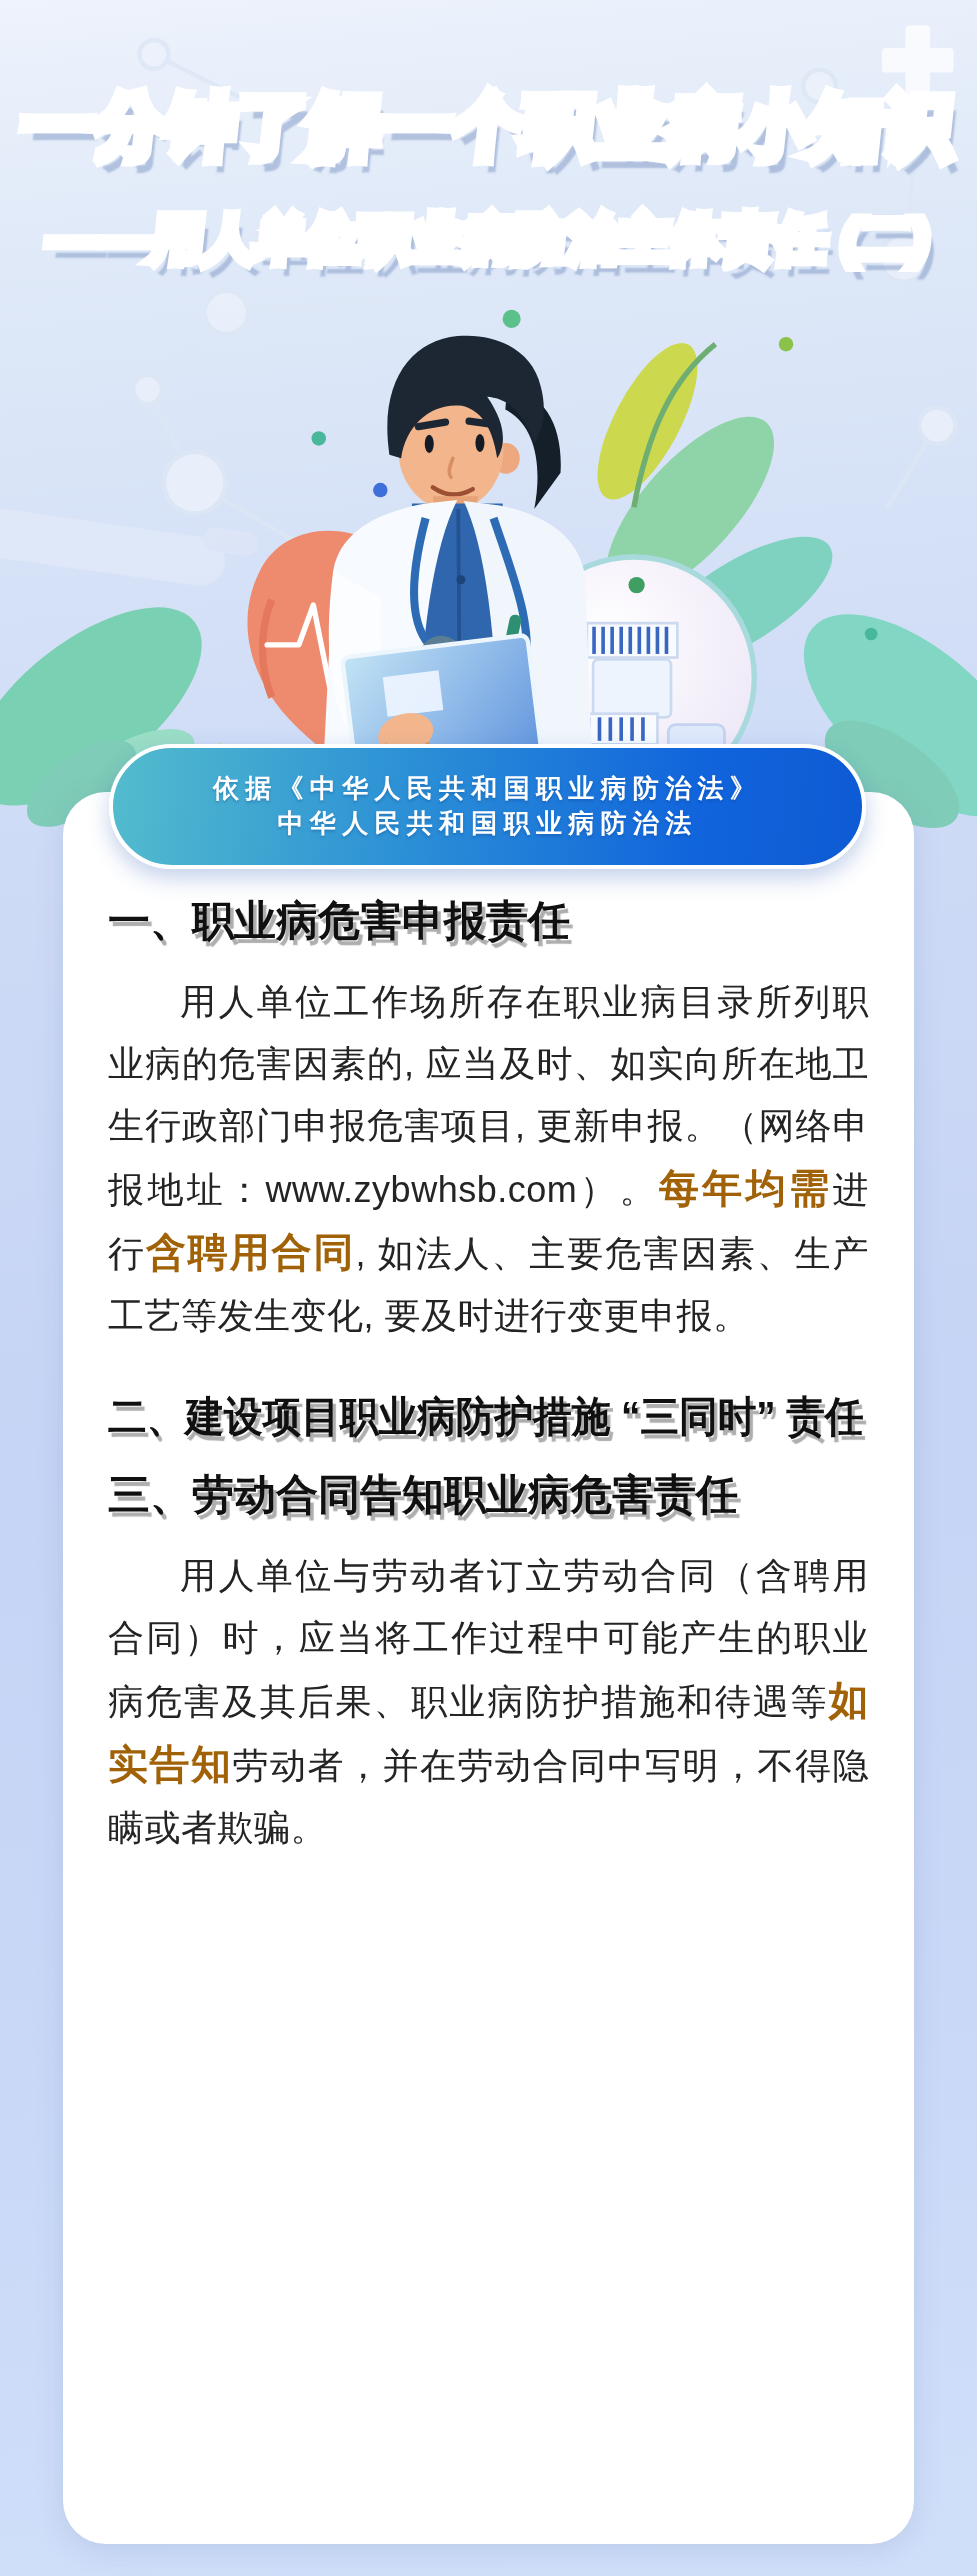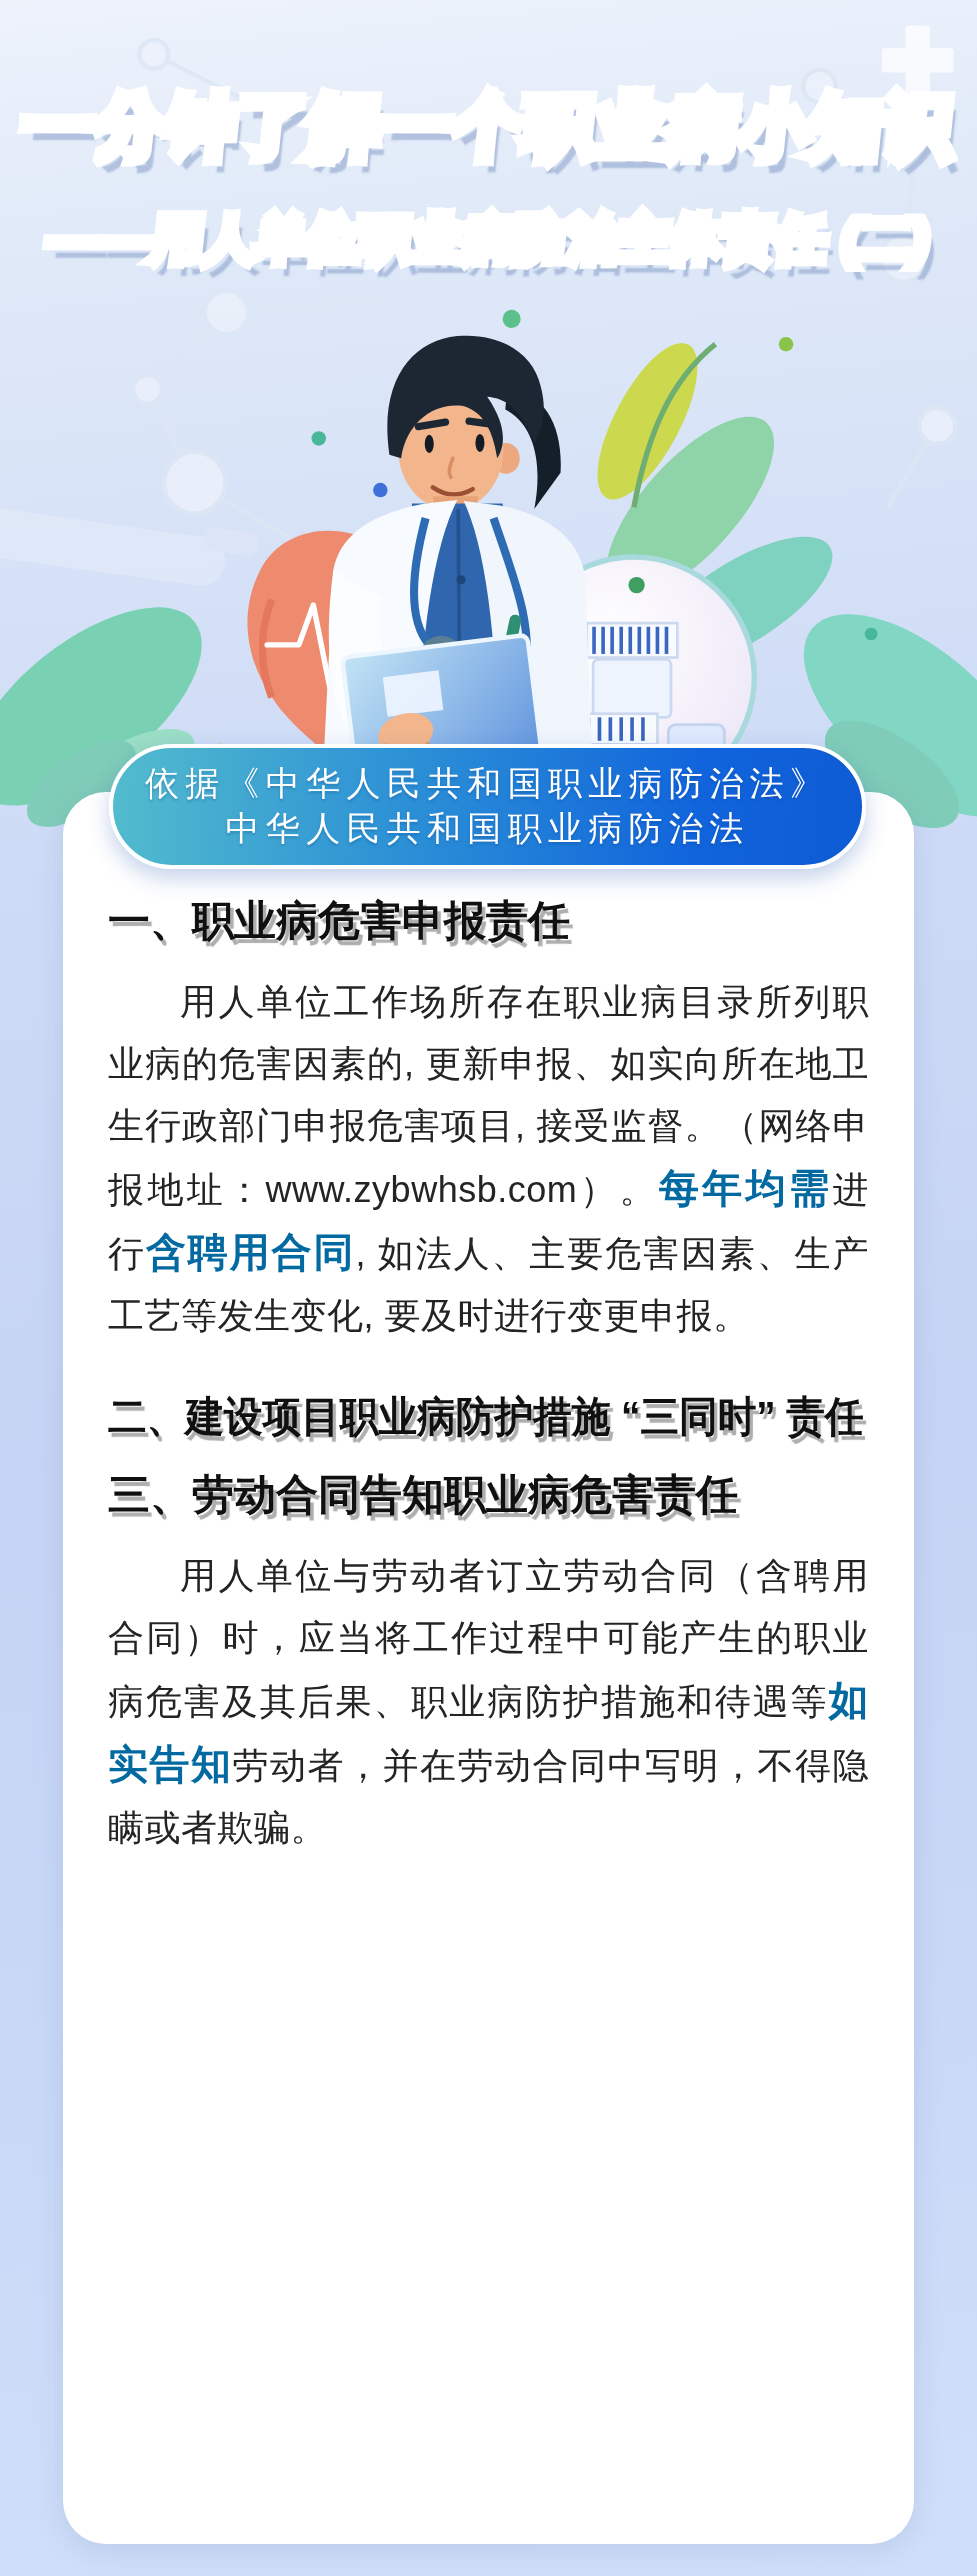--- a/index.html
+++ b/index.html
@@ -43,21 +43,21 @@
   .banner{
     position:absolute;left:109px;top:744px;width:757px;height:125px;
     box-sizing:border-box;border-radius:65px;
     background:linear-gradient(95deg,#53bccd 0%,#2b8fd6 40%,#1164dc 78%,#0e5bd4 100%);
     border:4.5px solid #ffffff;
     box-shadow:0 9px 22px rgba(40,90,180,.28);
     z-index:4;
     display:flex;flex-direction:column;justify-content:center;align-items:center;gap:3.6px;
   }
   .banner-line{
-    color:#ffffff;font-weight:400;font-size:34px;letter-spacing:6.3px;
+    color:#ffffff;font-weight:700;font-size:26px;letter-spacing:6.3px;
     line-height:1.22;white-space:nowrap;
     text-shadow:0 1.8px 2.7px rgba(10,60,130,.3);
   }
 
   
   .card{
     position:absolute;left:63px;top:792px;width:851px;height:1752px;
     box-sizing:border-box;background:#ffffff;border-radius:43px;
     box-shadow:0 5.4px 27px rgba(90,120,180,.18);
     padding:101px 45px 0;z-index:3;
@@ -65,21 +65,21 @@
   .sec-heading{
     margin:0 0 22px;font-size:42px;font-weight:900;color:#101010;
     white-space:nowrap;letter-spacing:0;
     text-shadow:3.6px 5.4px 0.9px rgba(75,75,75,.45);
   }
   .sec-heading.condensed{transform:scaleX(.92);transform-origin:left center;}
   .sec-body{
     margin:0 0 42px;font-size:36px;line-height:62px;color:#242424;
     text-align:justify;text-indent:2em;letter-spacing:0.5px;
   }
-  .em-red{color:#0369a1;font-weight:700;font-size:40px;}
+  .em-red{color:#a16207;font-weight:700;font-size:40px;}
 </style>
 </head>
 <body>
 
 <svg class="hero-svg" width="978" height="856" viewBox="0 0 1080 945">
   <defs>
     <linearGradient id="folderG" x1="0" y1="0" x2="1" y2="1">
       <stop offset="0" stop-color="#c3e4f5"></stop>
         <stop offset="1" stop-color="#4b82d8"></stop>
     </linearGradient>
@@ -234,21 +234,21 @@
 
 <div class="banner">
   <div class="banner-line">依据《中华人民共和国职业病防治法》</div>
   <div class="banner-line">中华人民共和国职业病防治法</div>
 </div>
 
 <main class="card">
 
   <section>
     <h3 class="sec-heading">一、职业病危害申报责任</h3>
-    <p class="sec-body"><span>用人单位工作场所存在职业病目录所列职业病的危害因素的, 更新申报、如实向所在地卫生行政部门申报危害项目, 接受监督。（网络申报地址：www.zybwhsb.com）。</span><span class="em-red">每年均需</span><span>进行</span><span class="em-red">含聘用合同</span><span>, 如法人、主要危害因素、生产工艺等发生变化, 要及时进行变更申报。</span></p>
+    <p class="sec-body"><span>用人单位工作场所存在职业病目录所列职业病的危害因素的, 应当及时、如实向所在地卫生行政部门申报危害项目, 更新申报。（网络申报地址：www.zybwhsb.com）。</span><span class="em-red">每年均需</span><span>进行</span><span class="em-red">含聘用合同</span><span>, 如法人、主要危害因素、生产工艺等发生变化, 要及时进行变更申报。</span></p>
   </section>
 
   <section>
     <h3 class="sec-heading condensed">二、建设项目职业病防护措施 “三同时” 责任</h3>
   </section>
 
   <section>
     <h3 class="sec-heading">三、劳动合同告知职业病危害责任</h3>
     <p class="sec-body"><span>用人单位与劳动者订立劳动合同（含聘用合同）时，应当将工作过程中可能产生的职业病危害及其后果、职业病防护措施和待遇等</span><span class="em-red">如实告知</span><span>劳动者，并在劳动合同中写明，不得隐瞒或者欺骗。</span></p>
   </section>

